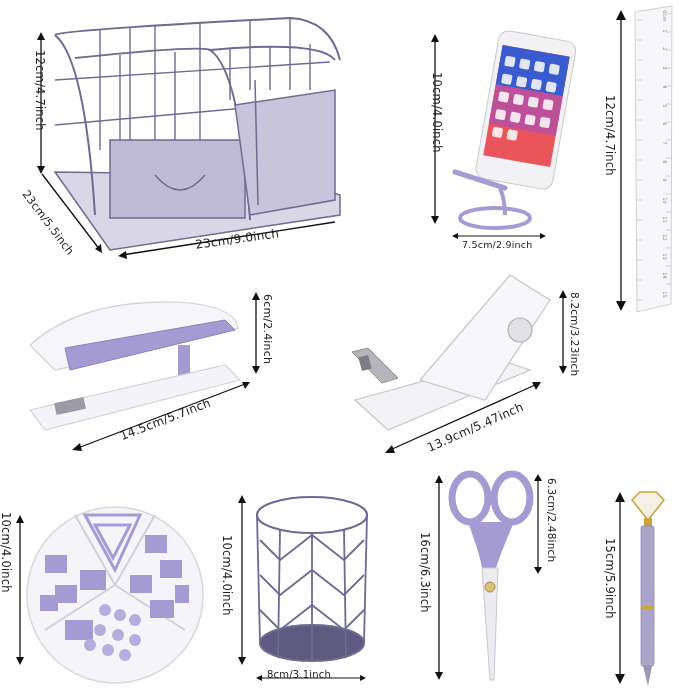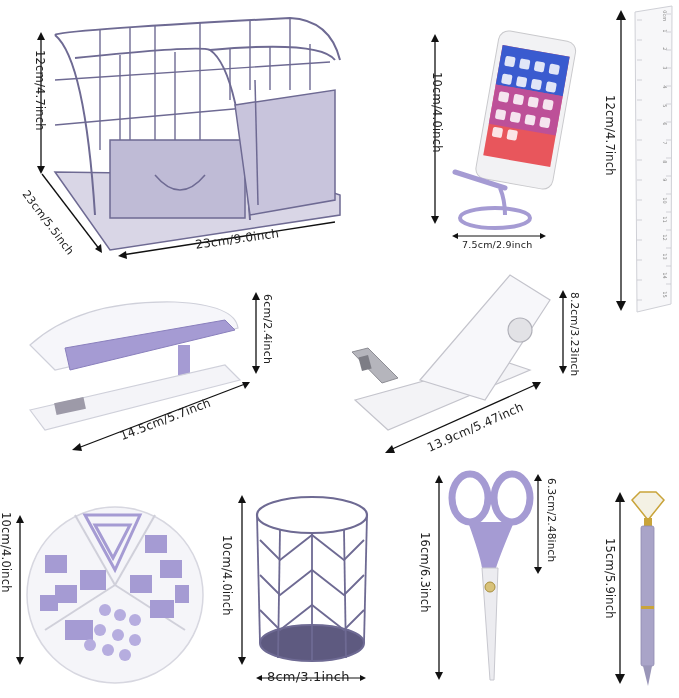--- a/index.html
+++ b/index.html
@@ -266,21 +266,21 @@
         <line x1="147" y1="35" x2="144" y2="163"></line>
       <line x1="60" y1="50" x2="58" y2="178"></line>
         <line x1="92" y1="53" x2="92" y2="180"></line>
       <line x1="124" y1="50" x2="126" y2="178"></line>
       <polyline points="40,60 60,80 92,55 124,80 144,60"></polyline>
       <polyline points="40,95 60,115 92,90 124,115 144,95"></polyline>
       <polyline points="40,130 60,150 92,125 124,150 144,130"></polyline>
     </g>
   </svg>
   <span class="vlbl" style="left:14px;top:55px;font-size:11.5px;">10cm/4.0inch</span>
-  <span class="lbl" style="left:47px;top:189px;font-size:13px;">8cm/3.1inch</span>
+  <span class="lbl" style="left:47px;top:189px;font-size:10px;">8cm/3.1inch</span>
 </div>
 
 <div class="abs" style="left:420px;top:460px;width:150px;height:238px;">
   <svg width="150" height="238">
     <line x1="19" y1="20" x2="19" y2="215" stroke="#111" stroke-width="1.3"></line>
     <polygon points="19,15 15,23 23,23" fill="#111"></polygon>
     <polygon points="19,220 15,212 23,212" fill="#111"></polygon>
     <line x1="118" y1="18" x2="118" y2="110" stroke="#111" stroke-width="1.2"></line>
     <polygon points="118,14 114,21 122,21" fill="#111"></polygon>
     <polygon points="118,114 114,107 122,107" fill="#111"></polygon>

